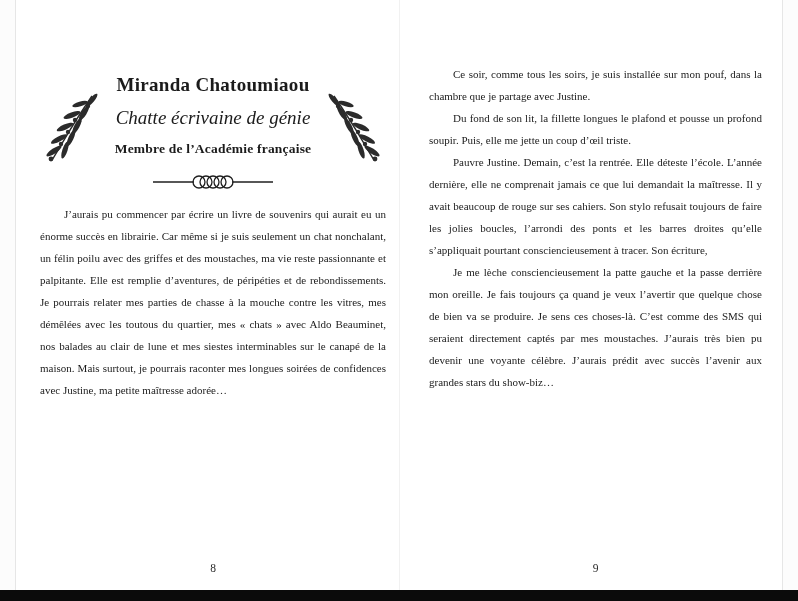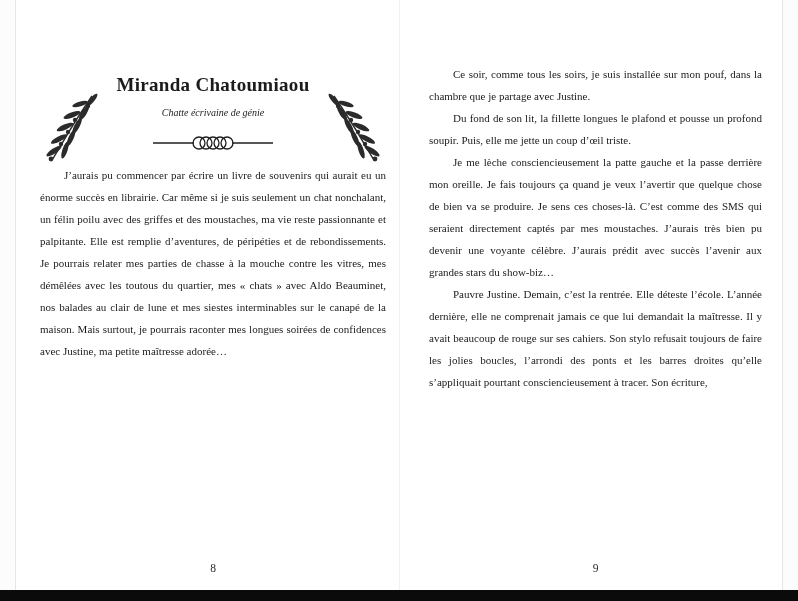--- a/index.html
+++ b/index.html
@@ -59,21 +59,21 @@
   }
   .title {
     margin: 0 0 11px 0;
     font-size: 19px;
     font-weight: 700;
     letter-spacing: 0.3px;
   }
   .subtitle {
     margin: 0 0 12px 0;
     font-style: italic;
-    font-size: 10px;
+    font-size: 19px;
   }
   .affiliation {
     margin: 0;
     font-weight: 700;
     font-size: 13.5px;
     letter-spacing: 0.2px;
   }
   .laurel {
     position: absolute;
     top: 88px;
@@ -175,20 +175,21 @@
             <circle cx="17" cy="56" r="2.2"></circle>
             <circle cx="24" cy="44" r="2.2"></circle>
             <circle cx="31" cy="32" r="2.2"></circle>
             <circle cx="44" cy="18" r="2.2"></circle>
           </g>
         </svg>
       </span>
 
       <h1 class="title">Miranda Chatoumiaou</h1>
       <p class="subtitle">Chatte écrivaine de génie</p>
+      <p class="affiliation">Membre de l’Académie française</p>
     </header>
 
     <span class="divider">
       <svg viewBox="0 0 128 22" xmlns="http://www.w3.org/2000/svg">
         <g fill="none" stroke="#1f1f1f" stroke-width="1.3">
           <path d="M4 11 H45"></path>
           <path d="M83 11 H124"></path>
           <circle cx="50" cy="11" r="6"></circle>
           <circle cx="57" cy="11" r="6"></circle>
           <circle cx="64" cy="11" r="6"></circle>
@@ -202,21 +203,21 @@
       <p>J’aurais pu commencer par écrire un livre de souvenirs qui aurait eu un énorme succès en librairie. Car même si je suis seulement un chat nonchalant, un félin poilu avec des griffes et des moustaches, ma vie reste passionnante et palpitante. Elle est remplie d’aventures, de péripéties et de rebondissements. Je pourrais relater mes parties de chasse à la mouche contre les vitres, mes démêlées avec les toutous du quartier, mes «&nbsp;chats&nbsp;» avec Aldo Beauminet, nos balades au clair de lune et mes siestes interminables sur le canapé de la maison. Mais surtout, je pourrais raconter mes longues soirées de confidences avec Justine, ma petite maîtresse adorée…</p>
     </div>
 
     <div class="page-number">8</div>
   </div>
 
   <div class="page page-right">
     <div class="body">
       <p>Ce soir, comme tous les soirs, je suis installée sur mon pouf, dans la chambre que je partage avec Justine.</p>
       <p>Du fond de son lit, la fillette longues le plafond et pousse un profond soupir. Puis, elle me jette un coup d’œil triste.</p>
+      <p>Pauvre Justine. Demain, c’est la rentrée. Elle déteste l’école. L’année dernière, elle ne comprenait jamais ce que lui demandait la maîtresse. Il y avait beaucoup de rouge sur ses cahiers. Son stylo refusait toujours de faire les jolies boucles, l’arrondi des ponts et les barres droites qu’elle s’appliquait pourtant consciencieusement à tracer. Son écriture,</p>
       <p>Je me lèche consciencieusement la patte gauche et la passe derrière mon oreille. Je fais toujours ça quand je veux l’avertir que quelque chose de bien va se produire. Je sens ces choses-là. C’est comme des SMS qui seraient directement captés par mes moustaches. J’aurais très bien pu devenir une voyante célèbre. J’aurais prédit avec succès l’avenir aux grandes stars du show-biz…</p>
-      <p>Pauvre Justine. Demain, c’est la rentrée. Elle déteste l’école. L’année dernière, elle ne comprenait jamais ce que lui demandait la maîtresse. Il y avait beaucoup de rouge sur ses cahiers. Son stylo refusait toujours de faire les jolies boucles, l’arrondi des ponts et les barres droites qu’elle s’appliquait pourtant consciencieusement à tracer. Son écriture,</p>
     </div>
 
     <div class="page-number">9</div>
   </div>
 
   <div class="bottom-bar"></div>
 </div>
 
 </body></html>

